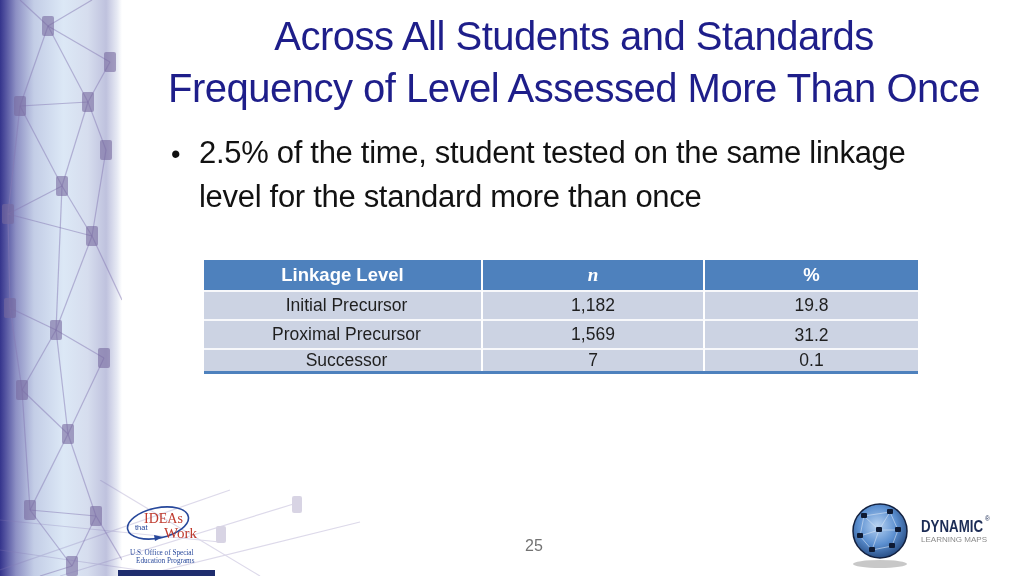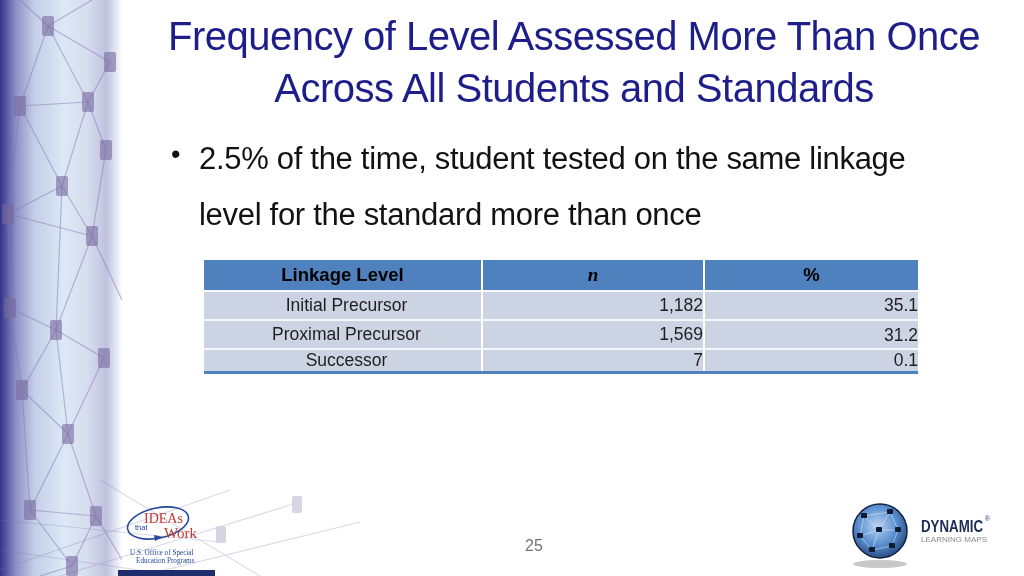--- a/index.html
+++ b/index.html
@@ -21,40 +21,40 @@
     position:absolute;left:130px;top:10px;width:888px;
     text-align:center;font-size:40px;line-height:52px;
     letter-spacing:-0.5px;font-weight:500;color:#1e1e8a;
   }
   
   .bullet-marker{
     position:absolute;left:171px;top:139px;font-size:27px;color:#111111;
   }
   .bullet-text{
     position:absolute;left:199px;top:131px;width:740px;
-    font-size:31px;line-height:56px;color:#121212;letter-spacing:-0.3px;
+    font-size:31px;line-height:44px;color:#121212;letter-spacing:-0.3px;
   }
   
   .tbl{
     position:absolute;left:204px;top:260px;width:714px;
     border-collapse:separate;border-spacing:0;table-layout:fixed;
     border-bottom:3px solid #4e81bd;
     font-size:17.5px;color:#1f1f1f;
   }
   .tbl th,.tbl td{box-sizing:border-box;padding:0;vertical-align:middle;}
   .tbl th{
-    background:#4e81bd;color:#000000;font-size:18.5px;font-weight:bold;
+    background:#4e81bd;color:#ffffff;font-size:18.5px;font-weight:bold;
     height:30px;text-align:center;
   }
   .tbl th.sep,.tbl td.sep{border-right:2px solid #ffffff;}
   .tbl td{border-top:2px solid #f7f8fb;height:29px;}
   .tbl tr.dark td{background:#ccd3e3;}
   .tbl tr.light td{background:#e9ebf3;}
   .tbl td.level{text-align:center;padding-left:8px;}
-  .tbl td.num,.tbl td.pct{text-align:right;}
+  .tbl td.num,.tbl td.pct{text-align:center;}
   .tbl td.low{vertical-align:bottom;padding-bottom:2px;margin-left:32px;}
   .tbl tr.short td{height:17px;}
   .hdr-n{font-style:italic;font-family:"Liberation Serif",serif;font-size:19px;}
   
   .page-number{
     position:absolute;left:504px;top:537px;width:60px;text-align:center;
     font-size:16px;color:#737373;
   }
   .idea-logo{position:absolute;left:118px;top:498px;width:110px;height:78px;}
   .dlm-logo{position:absolute;left:846px;top:500px;width:170px;height:72px;}
@@ -133,22 +133,22 @@
       <line x1="0" y1="70" x2="180" y2="96"></line>
         <line x1="100" y1="0" x2="260" y2="96"></line>
     </g>
     <g fill="#77699f">
       <rect x="216" y="46" width="10" height="17" rx="2"></rect>
       <rect x="292" y="16" width="10" height="17" rx="2"></rect>
     </g>
   </svg>
 
   <div class="title">
+    <div>Across All Students and Standards</div>
     <div>Frequency of Level Assessed More Than Once</div>
-    <div>Across All Students and Standards</div>
   </div>
 
   <span class="bullet-marker">•</span>
   <div class="bullet-text">2.5% of the time, student tested on the same linkage level for the standard more than once</div>
 
   <table class="tbl">
     <colgroup>
         <col style="width:279px">
         <col style="width:222px">
         <col style="width:213px">
@@ -157,21 +157,21 @@
       <tr>
         <th class="sep">Linkage Level</th>
         <th class="sep"><span class="hdr-n">n</span></th>
         <th>%</th>
       </tr>
     </thead>
     <tbody>
       <tr class="dark">
         <td class="level sep">Initial Precursor</td>
         <td class="num sep">1,182</td>
-        <td class="pct">35.1</td>
+        <td class="pct">19.8</td>
       </tr>
       <tr class="dark">
         <td class="level sep">Proximal Precursor</td>
         <td class="num sep">1,569</td>
         <td class="pct low">31.2</td>
       </tr>
       <tr class="dark short">
         <td class="level sep">Successor</td>
         <td class="num sep">7</td>
         <td class="pct">0.1</td>

